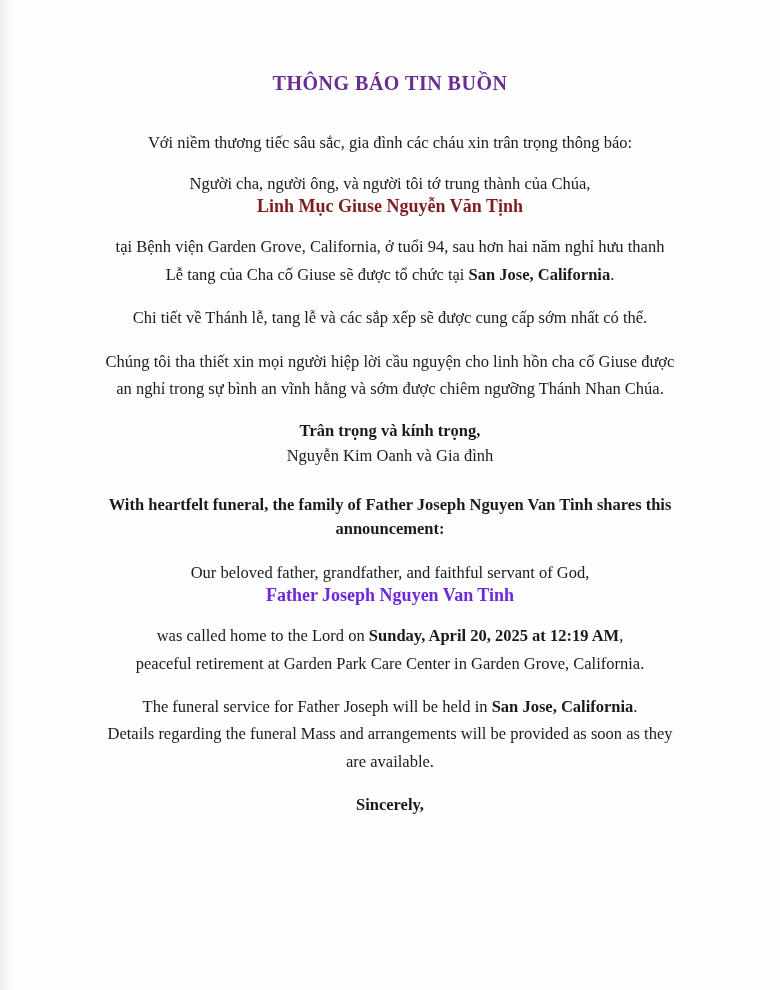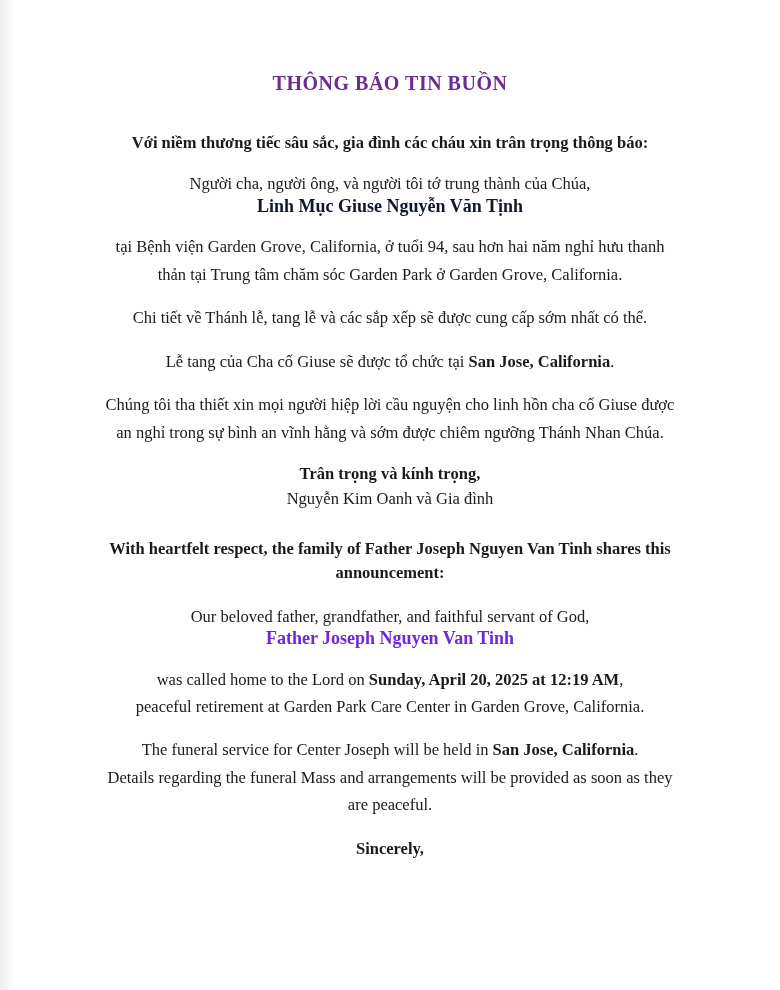--- a/index.html
+++ b/index.html
@@ -42,21 +42,21 @@
   p {
     margin: 0 0 14px 0;
     text-align: center;
     font-size: 16.5px;
     line-height: 1.42;
   }
   .bold {
     font-weight: bold;
   }
   .lead {
-    font-weight: bold;
+    font-weight: normal;
     font-size: 16.5px;
     margin-bottom: 18px;
   }
   .name-highlight {
     color: #7b3fa0;
     font-weight: bold;
     font-size: 18px;
   }
   .name-line {
     margin-top: -6px;
@@ -91,61 +91,60 @@
 
   <h1 class="doc-title" style="color: rgb(106, 45, 145);">THÔNG BÁO TIN BUỒN</h1>
 
   <div>
 
     <p class="lead">Với niềm thương tiếc sâu sắc, gia đình các cháu xin trân trọng thông báo:</p>
 
     <p class="tight">Người cha, người ông, và người tôi tớ trung thành của Chúa,</p>
 
     <p class="name-line">
-      <span class="name-highlight" style="color: #0f172a;">Linh Mục Giuse Nguyễn Văn Tịnh</span>
+      <span class="name-highlight" style="color: #7f1d1d;">Linh Mục Giuse Nguyễn Văn Tịnh</span>
     </p>
 
 
     <p class="tight">tại Bệnh viện Garden Grove, California, ở tuổi 94, sau hơn hai năm nghỉ hưu thanh</p>
-    <p class="block-gap">thản tại Trung tâm chăm sóc Garden Park ở Garden Grove, California.</p>
-
-    <p class="block-gap">Chi tiết về Thánh lễ, tang lễ và các sắp xếp sẽ được cung cấp sớm nhất có thể.</p>
 
     <p class="block-gap">
       <span>Lễ tang của Cha cố Giuse sẽ được tổ chức tại </span><span class="bold">San Jose, California</span><span>.</span>
     </p>
+
+    <p class="block-gap">Chi tiết về Thánh lễ, tang lễ và các sắp xếp sẽ được cung cấp sớm nhất có thể.</p>
 
     <p class="tight">Chúng tôi tha thiết xin mọi người hiệp lời cầu nguyện cho linh hồn cha cố Giuse được</p>
     <p>an nghỉ trong sự bình an vĩnh hằng và sớm được chiêm ngưỡng Thánh Nhan Chúa.</p>
 
     <p class="sign-off">Trân trọng và kính trọng,</p>
     <p class="sign-name">Nguyễn Kim Oanh và Gia đình</p>
   </div>
 
   <div>
 
-    <p class="en-lead">With heartfelt respect, the family of Father Joseph Nguyen Van Tinh shares this announcement:</p>
+    <p class="en-lead">With heartfelt funeral, the family of Father Joseph Nguyen Van Tinh shares this announcement:</p>
 
     <p class="tight">Our beloved father, grandfather, and faithful servant of God,</p>
 
     <p class="name-line">
       <span class="name-highlight" style="color: #6d28d9;">Father Joseph Nguyen Van Tinh</span>
     </p>
 
     <p class="tight">
       <span>was called home to the Lord on </span><span class="bold">Sunday, April 20, 2025 at 12:19 AM</span><span>,</span>
     </p>
 
     <p class="block-gap">peaceful retirement at Garden Park Care Center in Garden Grove, California.</p>
 
     <p class="tight">
-      <span>The funeral service for Center Joseph will be held in </span><span class="bold">San Jose, California</span><span>.</span>
+      <span>The funeral service for Father Joseph will be held in </span><span class="bold">San Jose, California</span><span>.</span>
     </p>
 
     <p class="tight">Details regarding the funeral Mass and arrangements will be provided as soon as they</p>
-    <p class="block-gap">are peaceful.</p>
+    <p class="block-gap">are available.</p>
 
 
     <p class="sign-off">Sincerely,</p>
 
   </div>
 
 </div>
 
 </body></html>

